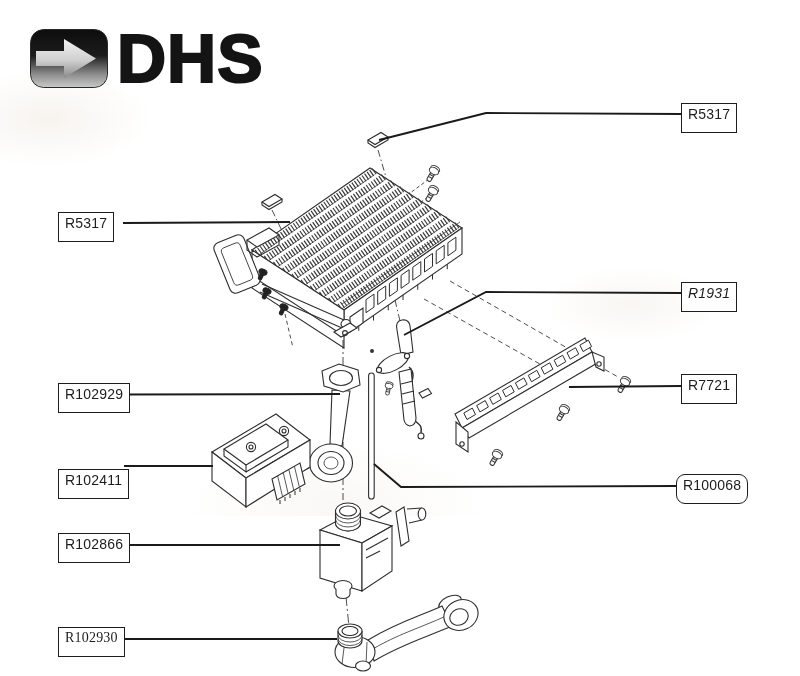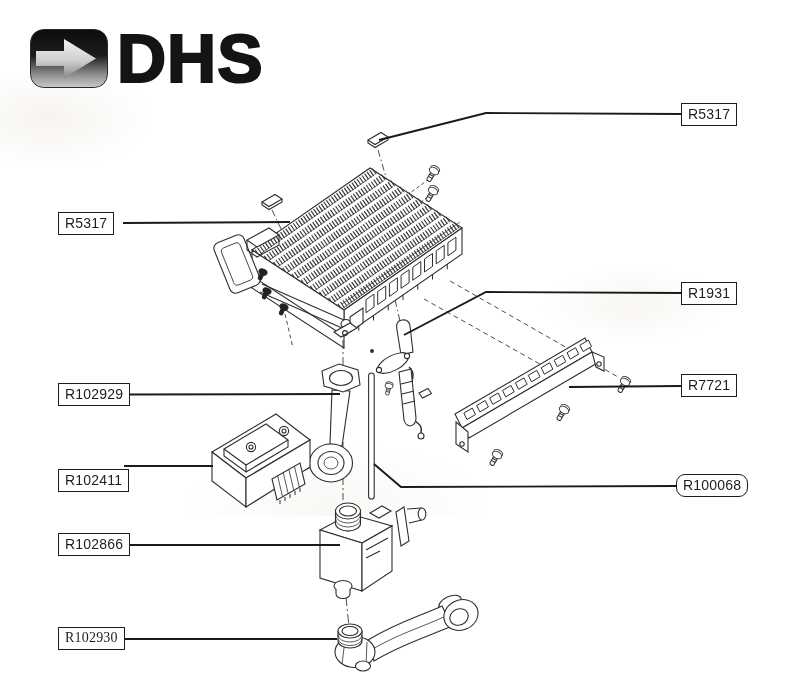--- a/index.html
+++ b/index.html
@@ -17,21 +17,21 @@
   .logo{position:absolute;left:30px;top:28px;display:flex;align-items:center;}
   .logo-tile{width:78px;height:59px;border-radius:13px;display:block;}
   .logo-text{
     margin-left:9px;font-size:68px;line-height:60px;font-weight:bold;
     color:#141414;letter-spacing:1px;-webkit-text-stroke:2.2px #141414;
     font-family:"Liberation Sans",sans-serif;transform:scaleY(1.02);
   }
   
   .plabel{
     position:absolute;background:#fff;border:1.5px solid #1d1d1d;
-    padding:3px 6px 4px 6px;font-size:14px;line-height:14px;color:#1d1d1d;
+    padding:3px 6px 11px 6px;font-size:14px;line-height:14px;color:#1d1d1d;
     white-space:nowrap;letter-spacing:0.2px;
   }
 </style>
 </head>
 <body>
 
 <div class="page">
 
   <div class="logo">
     <svg class="logo-tile" viewBox="0 0 78 59">
@@ -273,21 +273,21 @@
       <path d="M677,486 L401,487 L374,464"></path>
       <path d="M124,394.5 L340,394"></path>
       <path d="M124,466 L213,466"></path>
       <path d="M124,545 L340,545"></path>
       <path d="M124,639 L337,639"></path>
     </g>
   </svg>
 
   <div class="plabel" style="left:681px;top:103px;">R5317</div>
   <div class="plabel" style="left:58px;top:212px;">R5317</div>
-  <div class="plabel" style="left:681px;top:282px;">R1931</div>
+  <div class="plabel" style="left:681px;top:282px;font-style:italic;">R1931</div>
   <div class="plabel" style="left:681px;top:374px;">R7721</div>
   <div class="plabel" style="left:676px;top:474px;border-radius:9px;">R100068</div>
   <div class="plabel" style="left:58px;top:383px;">R102929</div>
   <div class="plabel" style="left:58px;top:454px;margin-top:15px;">R102411</div>
   <div class="plabel" style="left:58px;top:533px;text-align:right;">R102866</div>
   <div class="plabel" style="left:58px;top:627px;font-family:Liberation Serif, serif;">R102930</div>
 
 </div>
 
 </body></html>

